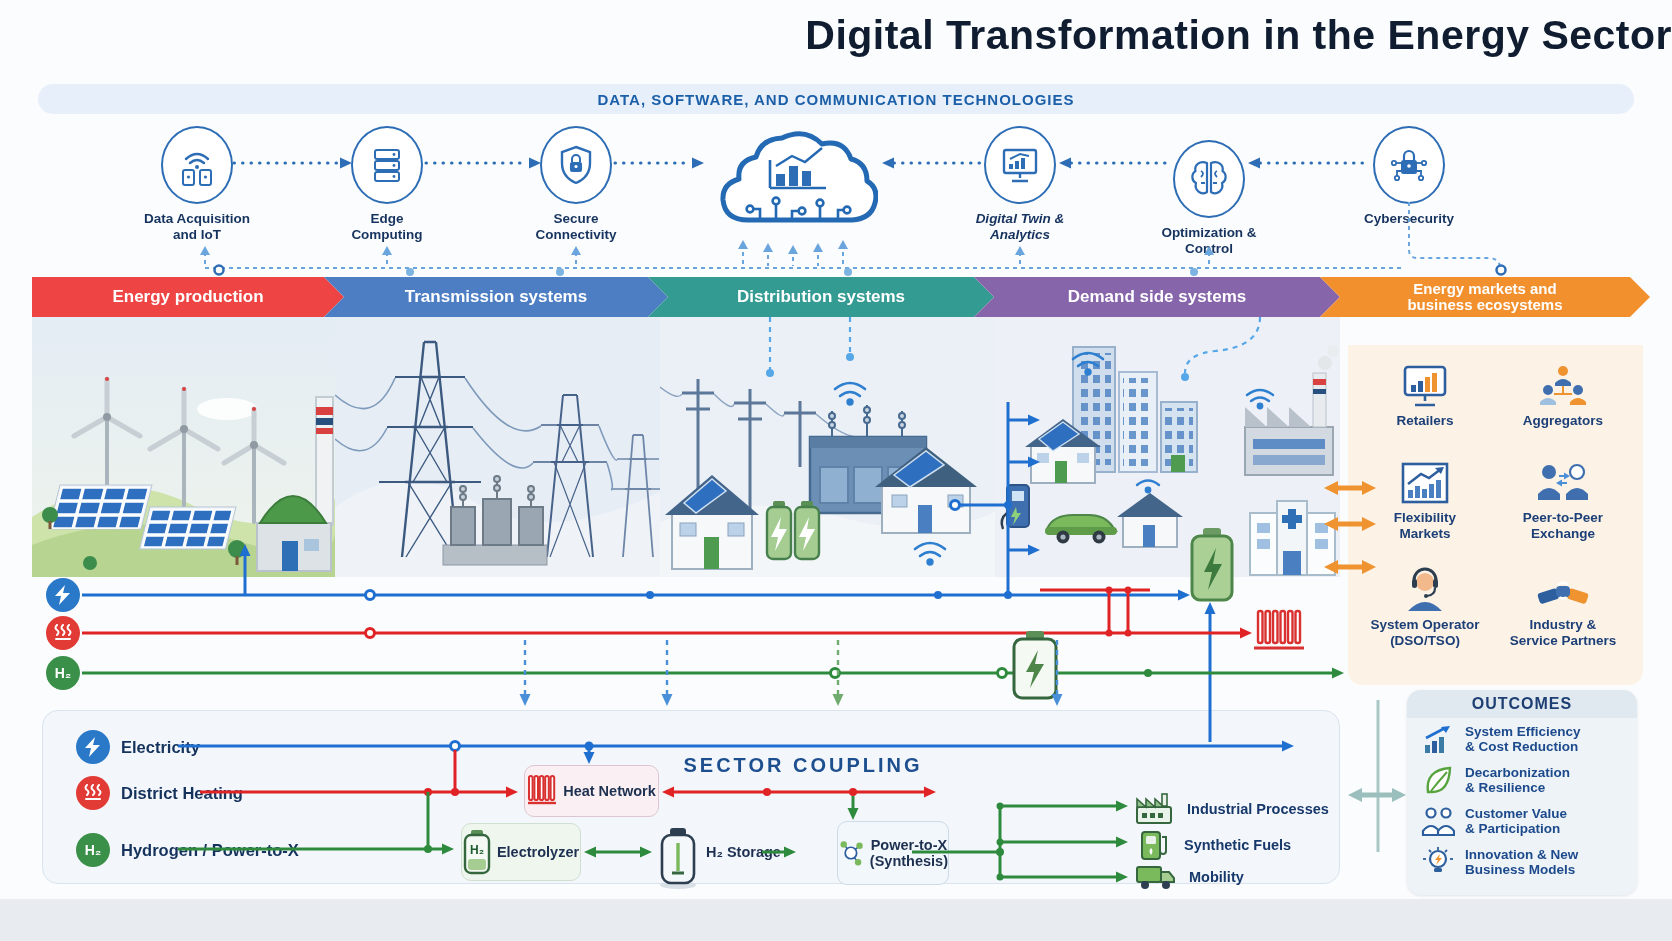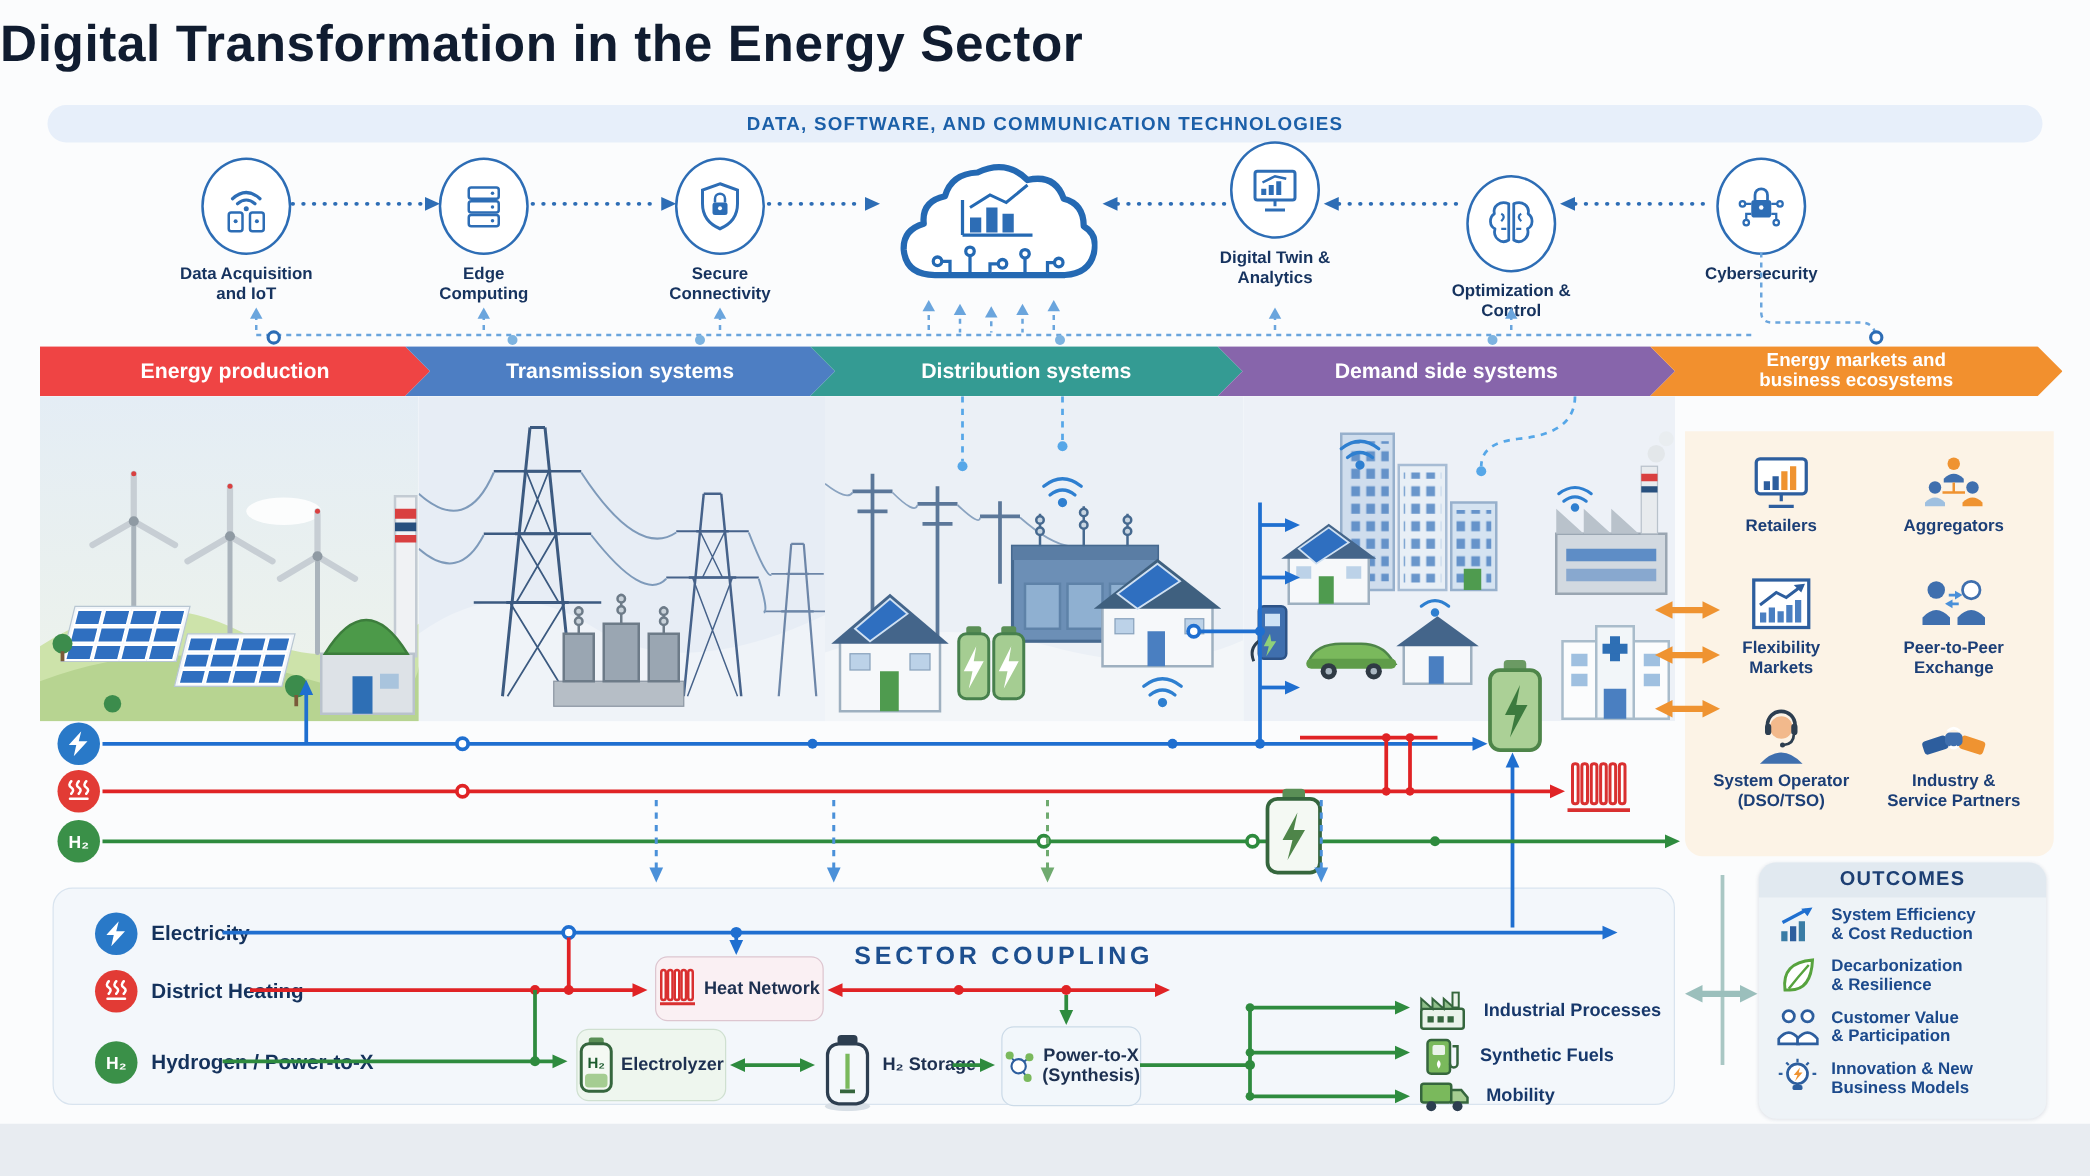--- a/index.html
+++ b/index.html
@@ -1,19 +1,19 @@
 <!DOCTYPE html>
 <html><head>
 <meta charset="utf-8">
 <style>
   html,body{margin:0;padding:0;background:#fff;}
   body{font-family:"Liberation Sans",sans-serif;color:#14325c;}
   .canvas{position:relative;width:1672px;height:941px;background:#fbfcfd;overflow:hidden;}
   .abs{position:absolute;}
-  .title{left:0;top:12px;width:1672px;text-align:left;font-size:41px;font-weight:800;color:#101c30;letter-spacing:.5px;}
+  .title{left:0;top:12px;width:1672px;text-align:right;font-size:41px;font-weight:800;color:#101c30;letter-spacing:.5px;}
   .techband{left:38px;top:84px;width:1596px;height:30px;background:#e7effa;border-radius:15px;
             display:flex;align-items:center;justify-content:center;font-size:15px;font-weight:700;color:#1b5fa8;letter-spacing:1px;}
   .technode{width:120px;text-align:center;}
   .techcircle{width:68px;height:74px;border:2px solid #2d6db5;border-radius:50%;background:#fff;margin:0 auto;
               display:flex;align-items:center;justify-content:center;}
   .techlabel{margin-top:7px;font-size:13.5px;line-height:16px;font-weight:600;color:#16335f;}
   .bandrow{height:40px;color:#fff;font-weight:700;font-size:17px;display:flex;align-items:center;justify-content:center;text-align:center;}
   .chev{clip-path:polygon(0 0,calc(100% - 20px) 0,100% 50%,calc(100% - 20px) 100%,0 100%,20px 50%);}
   .chev-first{clip-path:polygon(0 0,calc(100% - 20px) 0,100% 50%,calc(100% - 20px) 100%,0 100%);}
   .band2line{font-size:15px;line-height:16px;flex-direction:column;}
@@ -103,21 +103,21 @@
         <path d="M84 97 v-8 h8"></path>
           <circle cx="94" cy="89" r="3.4"></circle>
         <path d="M112 97 v-14"></path>
           <circle cx="112" cy="81" r="3.4"></circle>
         <path d="M130 97 v-9 h7"></path>
           <circle cx="139" cy="88" r="3.4"></circle>
       </g>
     </svg>
   </div>
 
-  <div class="abs technode" style="left:960px;top:113px;">
+  <div class="abs technode" style="left:960px;top:126px;font-style:italic;">
     <div class="techcircle">
       <svg width="44" height="44" viewBox="0 0 44 44">
         <rect x="6" y="7" width="32" height="23" rx="2" fill="#fff" stroke="#2d6db5" stroke-width="2.4"></rect>
         <rect x="11" y="21" width="4" height="5" fill="#2d6db5"></rect>
           <rect x="17" y="18" width="4" height="8" fill="#2d6db5"></rect>
           <rect x="23" y="15" width="4" height="11" fill="#2d6db5"></rect>
         <path d="M12 16 L22 11 L31 13" fill="none" stroke="#2d6db5" stroke-width="2"></path>
         <path d="M22 30 v5 M14 38 h16" stroke="#2d6db5" stroke-width="2.4"></path>
       </svg>
     </div>
@@ -638,21 +638,21 @@
 
     <svg class="abs" style="left:613px;top:116px;" width="44" height="62" viewBox="0 0 44 62">
       <ellipse cx="22" cy="58" rx="18" ry="4" fill="#d8dfe6"></ellipse>
       <rect x="14" y="1" width="16" height="8" rx="3" fill="#2d3e50"></rect>
       <rect x="6" y="8" width="32" height="48" rx="9" fill="#f4f8fb" stroke="#2d3e50" stroke-width="2.6"></rect>
       <line x1="22" y1="16" x2="22" y2="44" stroke="#7ab95c" stroke-width="3.4"></line>
       <path d="M16 46 h12" stroke="#35663d" stroke-width="3"></path>
     </svg>
     <div class="abs scboxlabel" style="left:663px;top:133px;width:90px;">H₂ Storage</div>
 
-    <div class="abs scbox" style="left:758px;top:110px;width:112px;height:64px;background:#f2f7fb;border:1.5px solid #ccdbe8;">
+    <div class="abs scbox" style="left:794px;top:110px;width:112px;height:64px;background:#f2f7fb;border:1.5px solid #ccdbe8;">
       <svg width="36" height="40" viewBox="0 0 36 40">
         <path d="M18 20 L8 8 M18 20 L30 10 M18 20 L28 33" stroke="#2d5e9e" stroke-width="2"></path>
         <circle cx="18" cy="20" r="8" fill="#fff" stroke="#2d5e9e" stroke-width="2.4"></circle>
         <circle cx="8" cy="8" r="4.5" fill="#7ab95c"></circle>
           <circle cx="30" cy="10" r="4.5" fill="#7ab95c"></circle>
           <circle cx="28" cy="33" r="4.5" fill="#7ab95c"></circle>
       </svg>
       <span class="scboxlabel" style="text-align:center;">
         <span>Power-to-X</span><br>
         <span>(Synthesis)</span>

